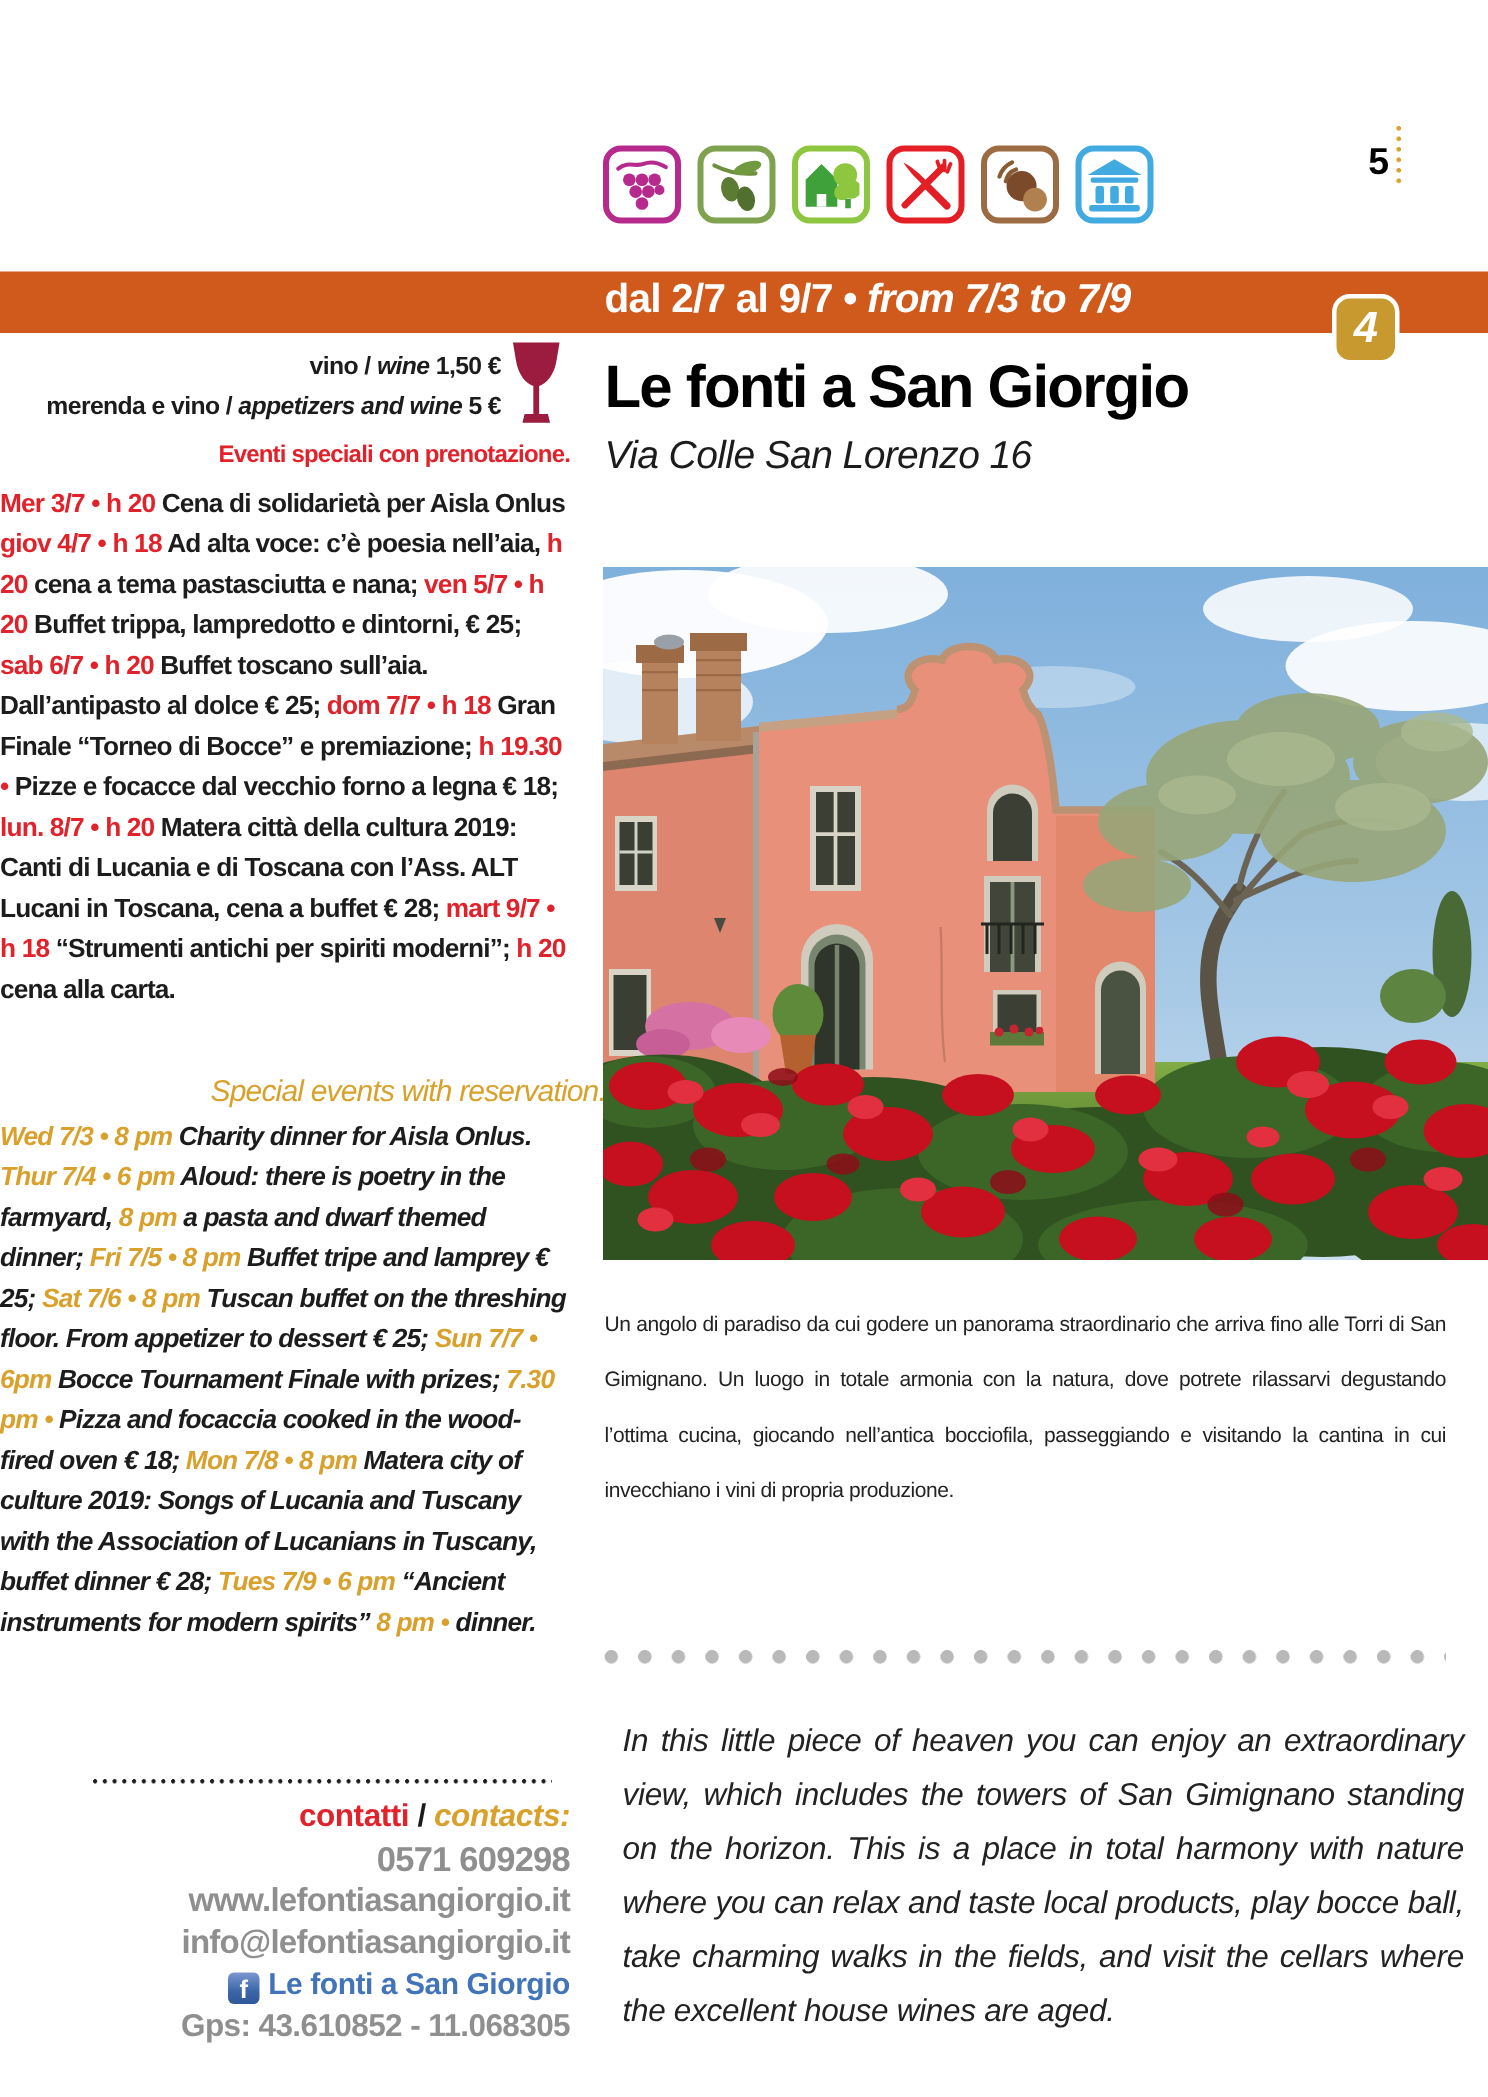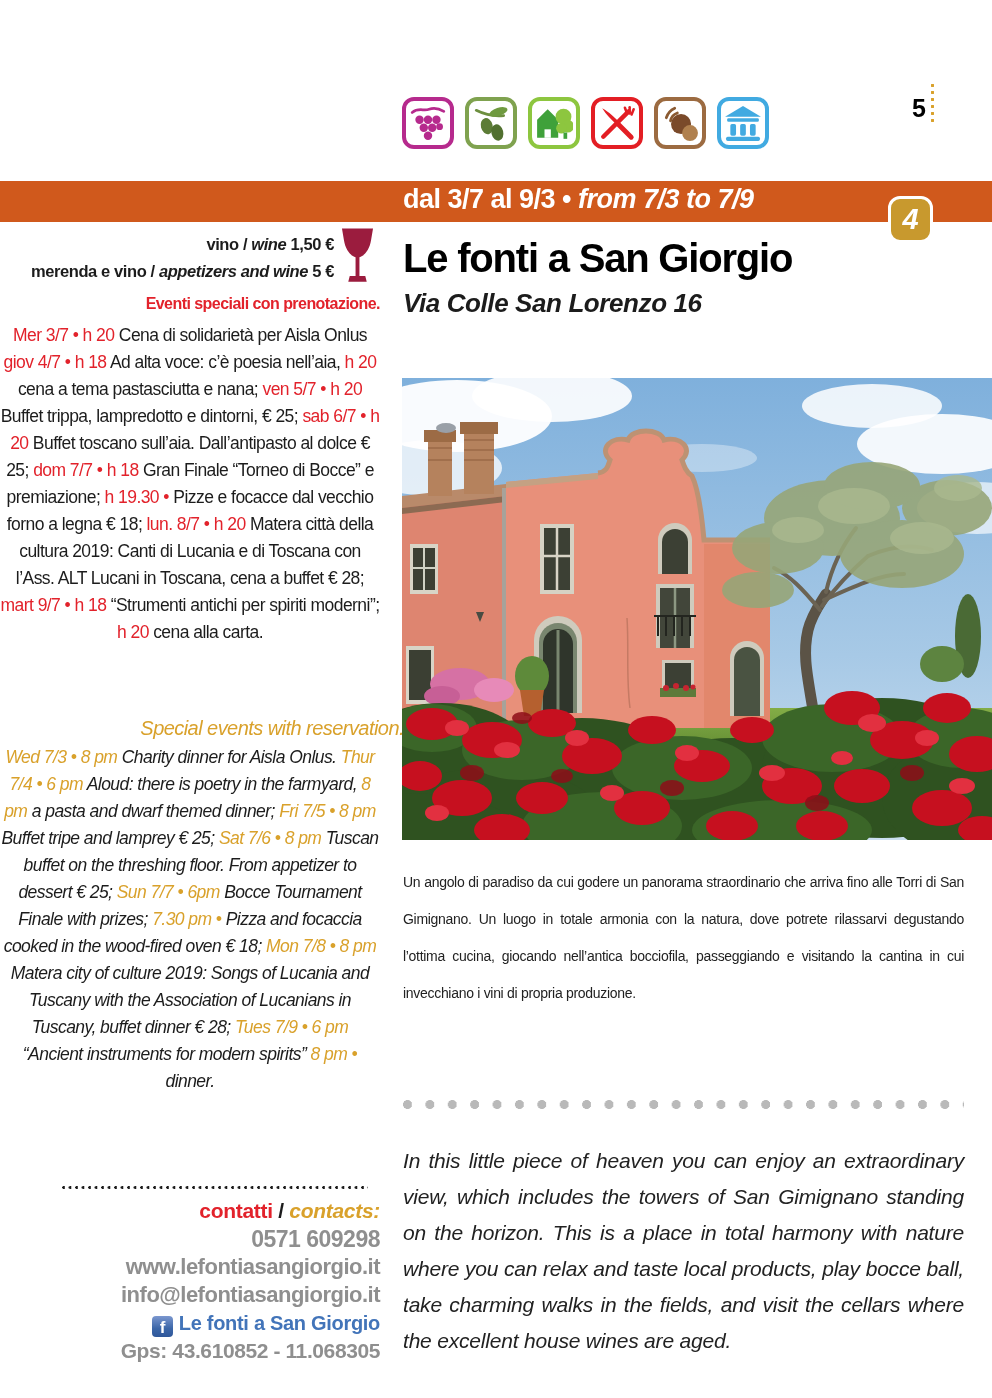--- a/index.html
+++ b/index.html
@@ -34,48 +34,48 @@
   .banner-text{left:403px;top:184px;font-size:27px;font-weight:bold;color:#fff;letter-spacing:-0.5px;}
   .badge{left:888px;top:196px;width:45px;height:47px;background:#c8992e;border:3px solid #fff;
     border-radius:12px;display:flex;align-items:center;justify-content:center;
     color:#fff;font-size:29px;font-weight:bold;font-style:italic;}
 
   
   .prices{left:0;top:231px;width:334px;text-align:right;font-size:16.5px;font-weight:bold;
     line-height:27px;letter-spacing:-0.4px;}
   .wineglass{left:341px;top:227px;}
   .it-header{left:0;top:295px;width:380px;text-align:right;font-size:16px;font-weight:bold;color:var(--red);}
-  .events{width:380px;text-align:center;font-weight:normal;font-size:17.5px;line-height:27px;letter-spacing:-0.55px;}
+  .events{width:380px;text-align:left;font-weight:bold;font-size:17.5px;line-height:27px;letter-spacing:-0.55px;}
   .events-it{left:0;top:322px;}
   .en-header{left:0;top:717px;width:380px;text-align:right;font-size:20px;font-weight:normal;color:var(--gold);margin-left:24px;}
   .events-en{left:0;top:744px;font-style:italic;}
   .dot-sep{left:62px;top:1186px;width:306px;height:3px;
     background-image:radial-gradient(circle 1.4px at 1.5px 1.5px,#1c1c1c 1.3px,transparent 1.5px);
     background-size:6.5px 3px;background-repeat:repeat-x;}
   .contacts{left:0;top:1197px;width:380px;text-align:right;font-weight:bold;line-height:28px;}
   .contact-line1{font-size:21px;letter-spacing:-0.3px;}
   .contact-gray{color:var(--gray);font-size:22px;letter-spacing:-0.5px;}
   .contact-phone{font-size:23px;}
   .contact-fb{color:var(--fb);font-size:20px;letter-spacing:-0.3px;}
   .fb-ic{display:inline-flex;width:21px;height:21px;border-radius:4px;margin-right:6px;
     background:linear-gradient(#7b97cf 0%,#3b66a8 60%,#2f579a 100%);color:#fff;
     align-items:flex-end;justify-content:center;font-size:17px;line-height:19px;vertical-align:-3px;}
   .contact-gps{color:var(--gray);font-size:21px;letter-spacing:-0.4px;}
 
   
   .title{left:403px;top:236px;width:570px;font-size:40px;font-weight:bold;letter-spacing:-1.2px;color:#000;}
-  .addr{left:403px;top:283px;width:570px;font-size:26px;font-weight:bold;font-style:italic;line-height:40px;letter-spacing:-0.4px;}
+  .addr{left:403px;top:283px;width:570px;font-size:26px;font-weight:normal;font-style:italic;line-height:40px;letter-spacing:-0.4px;}
   .photo{left:402px;top:378px;width:590px;height:462px;}
   .photo svg{display:block;width:100%;height:100%;}
   .para{width:561px;text-align:justify;color:#222;}
   .para-it{left:403px;top:864px;font-size:14px;line-height:37px;letter-spacing:-0.3px;}
   .dots-gray{left:403px;top:1100px;width:561px;height:9px;
     background-image:radial-gradient(circle 4.4px at 4.5px 4.5px,#b9b9b9 4.3px,transparent 4.6px);
     background-size:22.4px 9px;background-repeat:repeat-x;}
-  .para-en{left:403px;top:1143px;font-size:21px;line-height:36px;font-style:italic;letter-spacing:-0.2px;}
+  .para-en{left:415px;top:1143px;font-size:21px;line-height:36px;font-style:italic;letter-spacing:-0.2px;}
 </style>
 </head>
 <body>
 
 <div class="abs icon-row" id="icon-row">
     <div class="icon-box" style="border-color: rgb(182, 42, 141);">
       <svg width="38" height="38" viewBox="0 0 36 36">
     <path d="M3,8 C9,3 14,7 19,5 C24,3 28,4 33,7" stroke="#b62a8d" stroke-width="2.6" fill="none" stroke-linecap="round"></path>
     <g fill="#b62a8d">
           <circle cx="10" cy="15" r="4"></circle>
@@ -140,21 +140,21 @@
         </g>
       </svg>
     </div>
   </div>
 
 <div class="abs page-num">5</div>
 <div class="abs dot-vert"></div>
 
 <div class="abs banner"></div>
 <div class="abs banner-text">
-  <span>dal 3/7 al 9/3</span><span> • </span><span class="ital">from 7/3 to 7/9</span>
+  <span>dal 2/7 al 9/7</span><span> • </span><span class="ital">from 7/3 to 7/9</span>
 </div>
 <div class="abs badge">4</div>
 
 <div class="abs prices">
   <div><span>vino / </span><span class="ital">wine</span><span> 1,50 €</span></div>
   <div><span>merenda e vino / </span><span class="ital">appetizers and wine</span><span> 5 €</span></div>
 </div>
 <div class="abs wineglass">
   <svg width="33" height="61" viewBox="0 0 34 62">
     <path fill="#9b1c3e" d="M1,1 H33 L31,13 C29.5,23 24,29.5 19,30.8 L19,50 H25 L26.5,56 H7.5 L9,50 H15 L15,30.8 C10,29.5 4.5,23 3,13 Z"></path>

